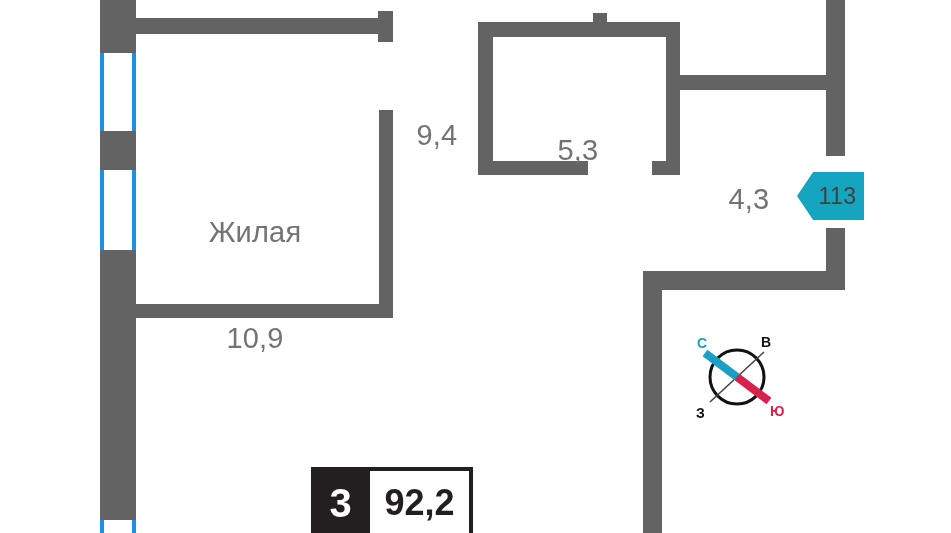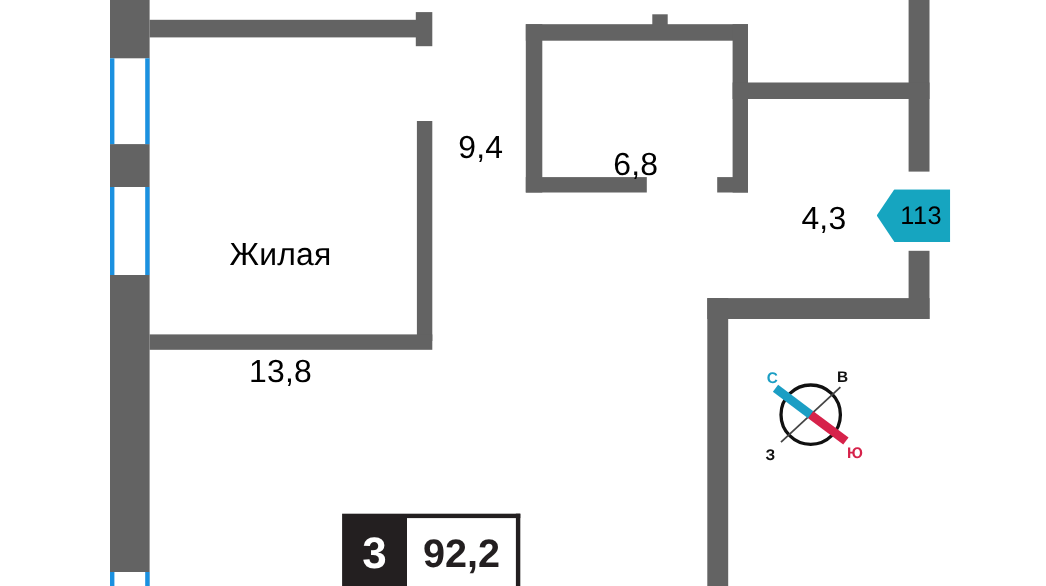--- a/index.html
+++ b/index.html
@@ -23,21 +23,21 @@
   }
   .window {
     position: absolute;
     background: #ffffff;
     box-sizing: border-box;
     border-left: 4px solid #1b91e0;
     border-right: 4px solid #1b91e0;
   }
   .label {
     position: absolute;
-    color: #000000;
+    color: #737373;
     font-size: 30px;
     line-height: 1.22;
     text-align: center;
     white-space: pre;
     letter-spacing: 0.2px;
   }
   .label.room {
     font-size: 29px;
   }
   .label.dim {
@@ -45,21 +45,21 @@
   }
   
   #flat-badge {
     position: absolute;
     left: 797px;
     top: 172px;
     width: 67px;
     height: 48px;
     background: #16a5c0;
     clip-path: polygon(24% 0%, 100% 0%, 100% 100%, 24% 100%, 0% 50%);
-    color: #000000;
+    color: #404040;
     font-size: 23px;
     line-height: 48px;
     text-align: center;
     padding-left: 14px;
     box-sizing: border-box;
     letter-spacing: 0.5px;
   }
   
   #area-badge {
     position: absolute;
@@ -135,25 +135,25 @@
   <div class="wall" style="left:826px; top:228px; width:19px; height:62px;"></div>
 
   <div class="wall" style="left:666px; top:75px; width:179px; height:15px;"></div>
 
   <div class="wall" style="left:643px; top:271px; width:202px; height:19px;"></div>
 
   <div class="wall" style="left:643px; top:271px; width:19px; height:262px;"></div>
 
   <div class="label room" style="left:155px; top:144px; width:200px;">
     <div>Жилая</div>
-    <div>13,8</div>
+    <div>10,9</div>
   </div>
 
   <div class="label room" style="left:508px; top:62px; width:140px;">
-    <div>6,8</div>
+    <div>5,3</div>
   </div>
 
   <div class="label dim" style="left:407px; top:118px; width:60px;">9,4</div>
 
   <div class="label dim" style="left:719px; top:182px; width:60px;">4,3</div>
 
   <div id="flat-badge">113</div>
 
   <div id="compass">
     <svg width="104" height="92" viewBox="0 0 104 92" xmlns="http://www.w3.org/2000/svg">

